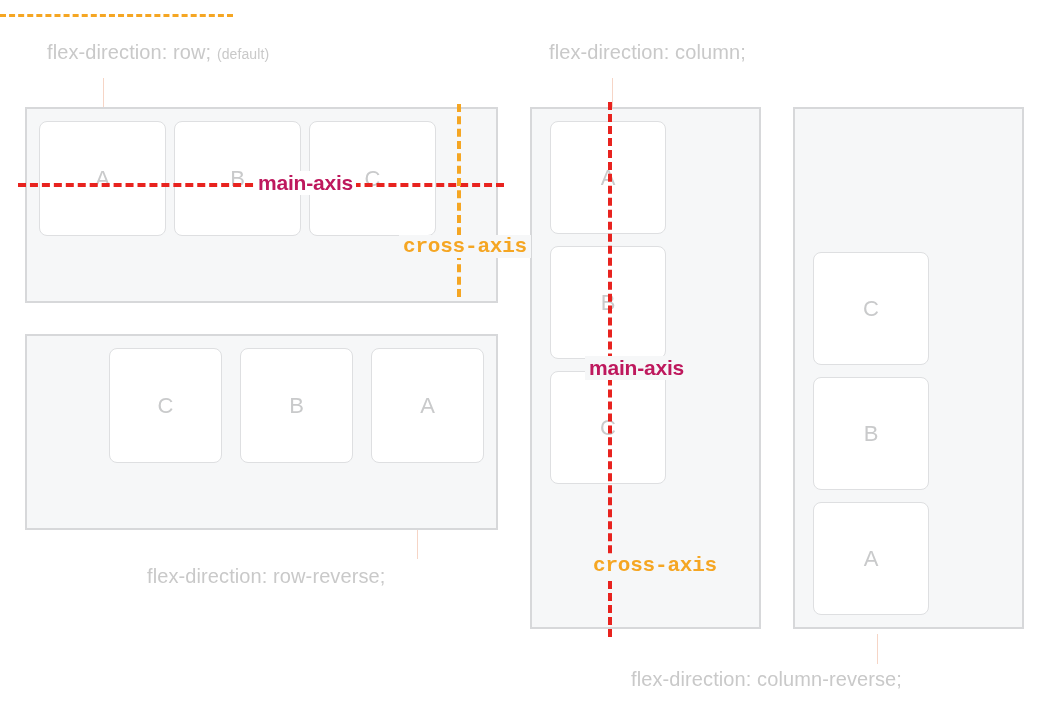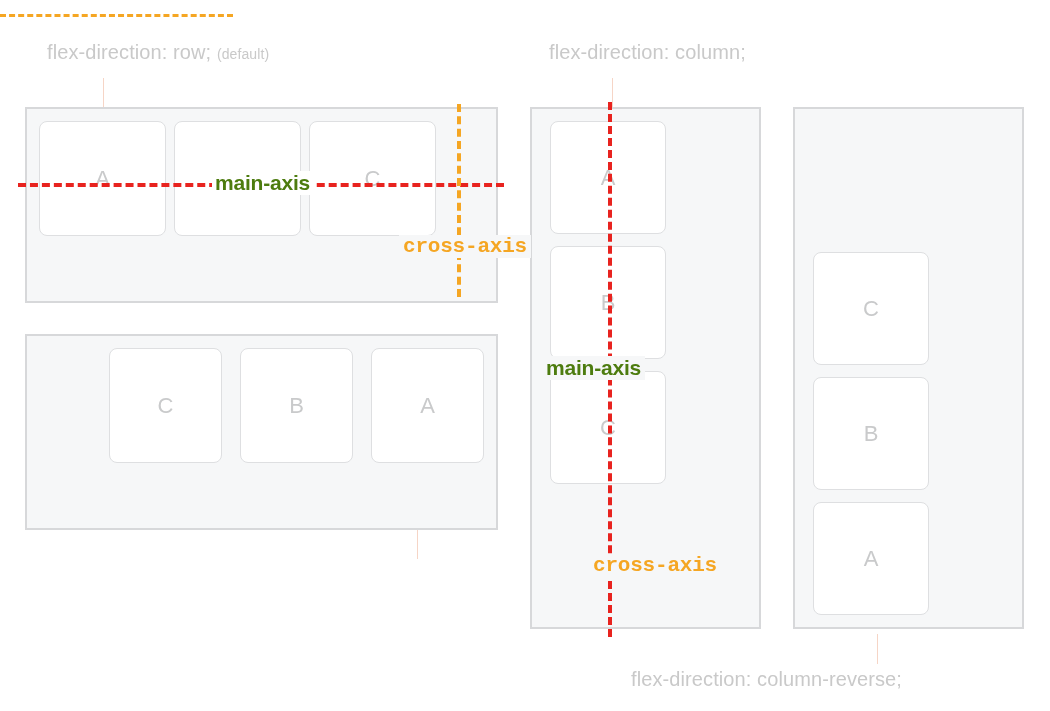--- a/index.html
+++ b/index.html
@@ -133,21 +133,21 @@
                           border-color: #f5a623; }
 
   
   .axis-label {
     position: absolute;
     font-size: 21px;
     font-weight: bold;
     white-space: nowrap;
     letter-spacing: -0.2px;
   }
-  .axis-label.main  { color: #4d7c0f; }
+  .axis-label.main  { color: #be185d; margin-left: 43px; }
   .axis-label.cross { color: #f5a623; font-family: Liberation Mono, monospace; }
 
   #main-axis-label-row  { left: 212px; top: 157px; background: #ffffff; padding: 0 3px; }
   #cross-axis-label-row { left: 399px; top: 221px; background: #f6f7f8; padding: 0 4px; }
   #main-axis-label-col  { left: 542px; top: 342px; background: #f6f7f8; padding: 0 4px; }
   #cross-axis-label-col { left: 588px; top: 540px; background: #f6f7f8; padding: 0 5px; }
 </style>
 </head>
 <body>
 
@@ -157,20 +157,23 @@
     <span>flex-direction: row;</span>
     <span class="small">(default)</span>
   </div>
   <div class="leader leader-row"></div>
 
   <div class="caption caption-column">
     <span>flex-direction: column;</span>
   </div>
   <div class="leader leader-column"></div>
 
+  <div class="caption caption-rowrev">
+    <span>flex-direction: row-reverse;</span>
+  </div>
   <div class="leader leader-rowrev"></div>
 
   <div class="caption caption-colrev">
     <span>flex-direction: column-reverse;</span>
   </div>
   <div class="leader leader-colrev"></div>
 
   <div class="fcontainer" id="box-row">
     <div class="fitem">A</div>
     <div class="fitem">B</div>

